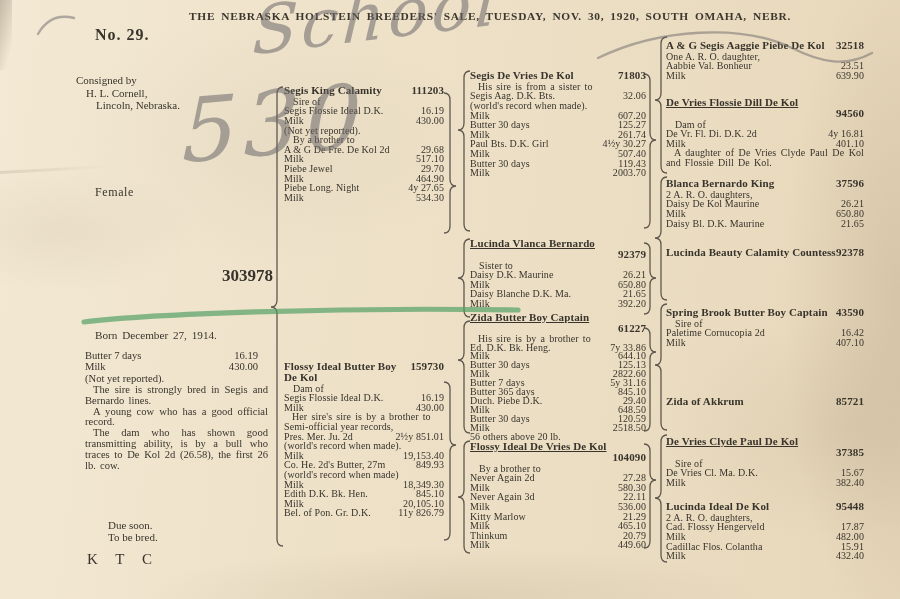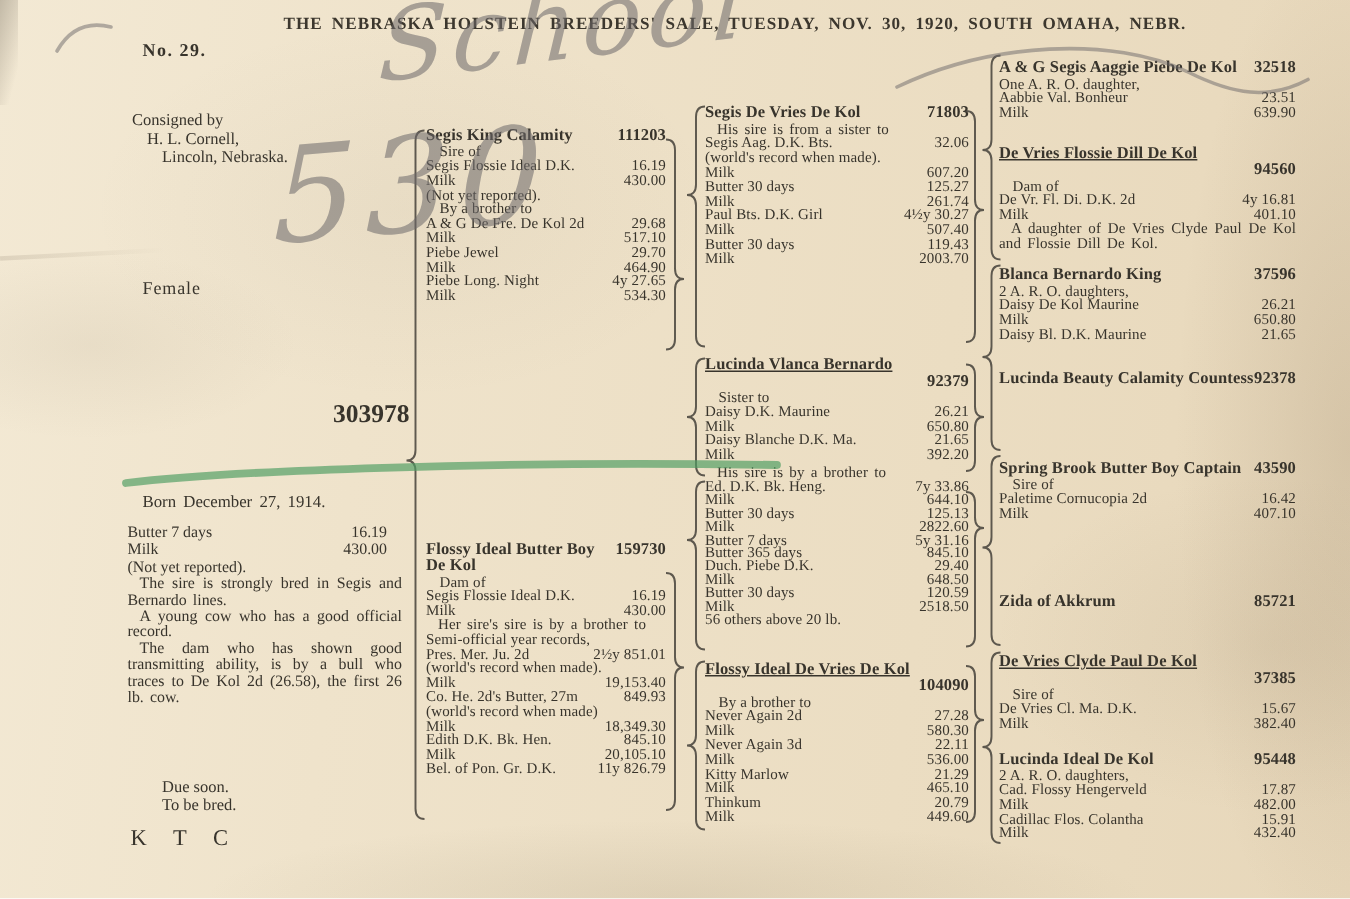--- a/index.html
+++ b/index.html
@@ -16,22 +16,22 @@
       linear-gradient(97deg, #f3e9d4 0%, #efe3cb 28%, #ebddc2 68%, #e7d7ba 100%);
   }
   .edge-shade{position:absolute;left:0;top:0;width:12px;height:70px;
     background:linear-gradient(105deg,rgba(70,62,50,.28),rgba(70,62,50,0) 80%);}
   .crease{position:absolute;left:0;top:168px;width:110px;height:3px;
     background:linear-gradient(90deg,rgba(110,95,75,.16),rgba(110,95,75,0));transform:rotate(-3deg);}
   
   .abs{position:absolute;}
   .header{left:110px;top:10px;width:760px;text-align:center;font-weight:bold;
     font-size:11.4px;letter-spacing:.7px;word-spacing:2.5px;color:#3c372e;}
-  .lot{left:95px;top:26px;font-size:12px;font-weight:bold;letter-spacing:1px;}
-  .consignor{left:88px;top:74px;font-size:11px;line-height:12.5px;}
+  .lot{left:95px;top:26px;font-size:16px;font-weight:bold;letter-spacing:1px;}
+  .consignor{left:76px;top:74px;font-size:11px;line-height:12.5px;}
   .consignor .i1{padding-left:10px;display:block;}
   .consignor .i2{padding-left:20px;display:block;}
   .sex{left:95px;top:185px;font-size:12px;font-weight:normal;letter-spacing:.6px;}
   .subject-name{left:85px;top:266px;width:188px;font-size:17px;font-weight:bold;line-height:20px;}
   .subject-name .sn{float:right;}
   .born{left:95px;top:329px;font-size:11.2px;word-spacing:2px;}
   .blk{font-size:10.6px;line-height:11.2px;}
   #subject-records{left:85px;top:350px;width:173px;}
   .notrep{left:85px;top:373px;font-size:10.6px;}
   #subject-notes{left:85px;top:385px;width:183px;line-height:10.8px;}
@@ -246,20 +246,24 @@
         <div class="row">
           <span class="lbl">Daisy Blanche D.K. Ma.</span>
           <span class="val">21.65</span>
         </div>
         <div class="row">
           <span class="lbl">Milk</span>
           <span class="val">392.20</span>
         </div>
       </div>
       <div class="sec tight" style="left: 470px; top: 312px; width: 176px;">
+        <div class="sec-title nl">
+          <span class="ttl">Zida Butter Boy Captain</span>
+          <span class="num">61227</span>
+        </div>
         <div class="para">His sire is by a brother to</div>
         <div class="row">
           <span class="lbl">Ed. D.K. Bk. Heng.</span>
           <span class="val">7y 33.86</span>
         </div>
         <div class="row">
           <span class="lbl">Milk</span>
           <span class="val">644.10</span>
         </div>
         <div class="row">

